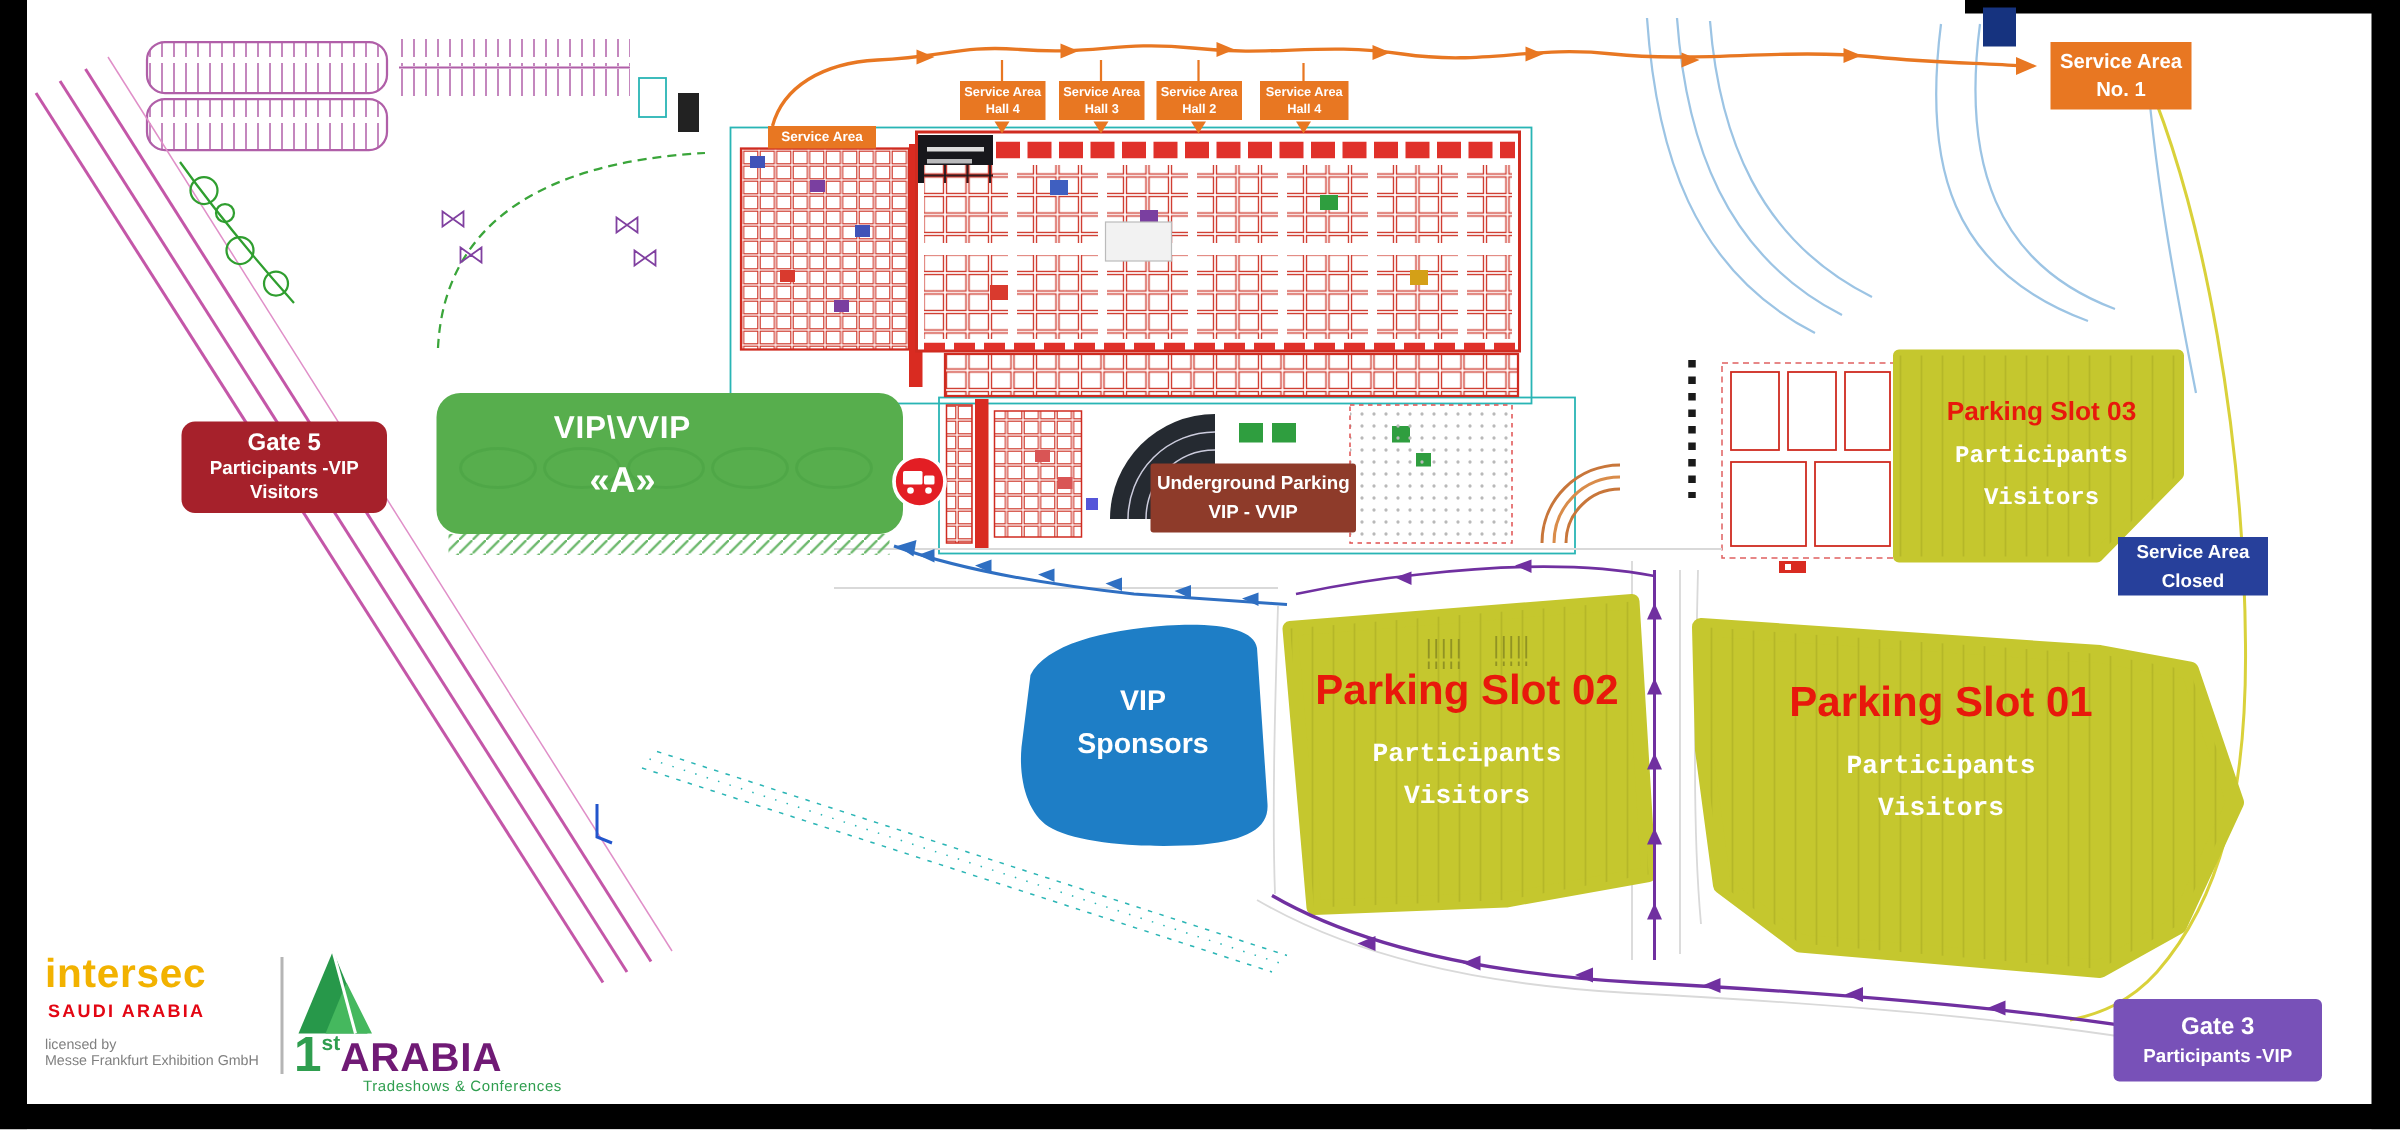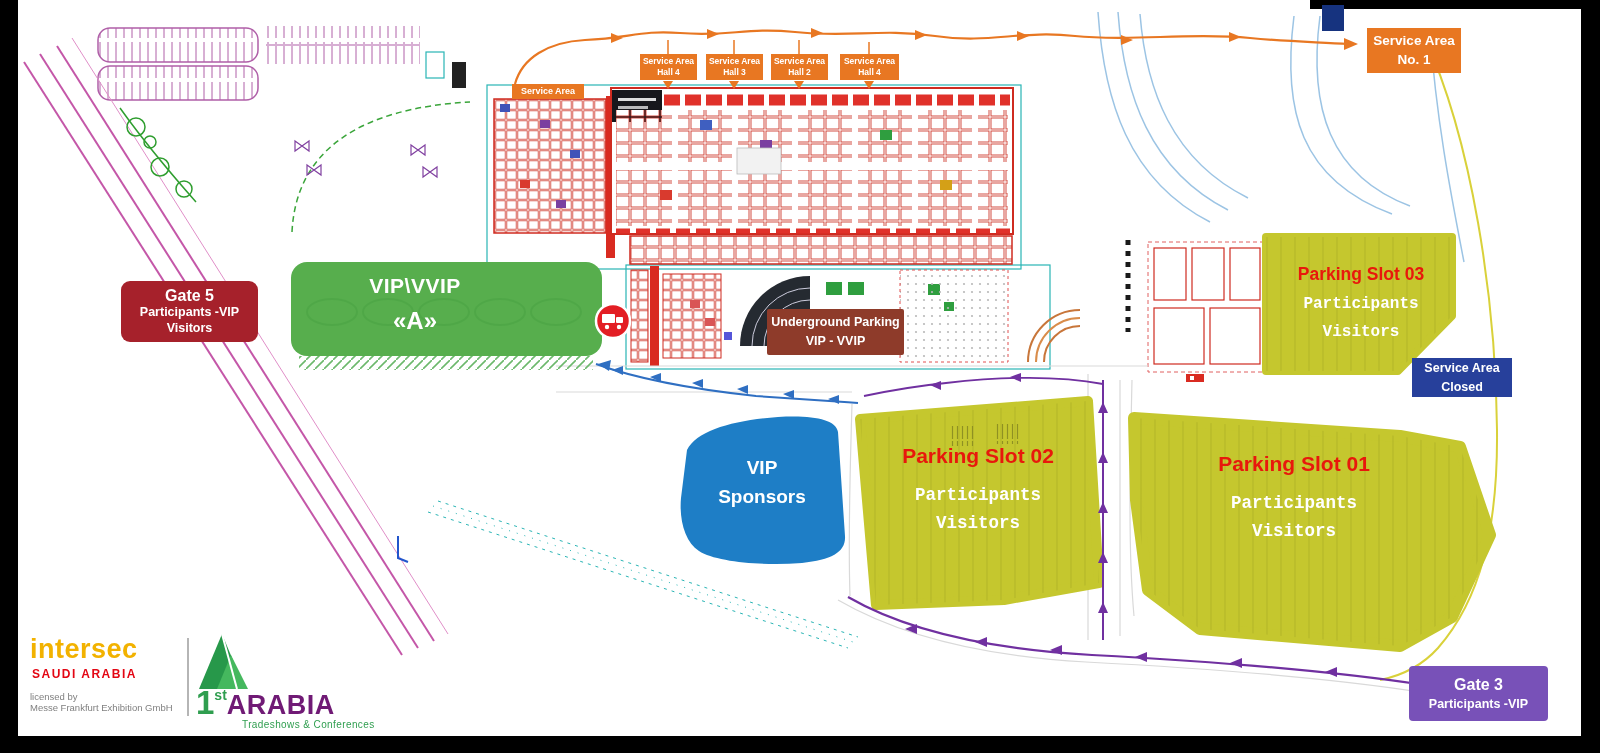--- a/index.html
+++ b/index.html
@@ -21,21 +21,21 @@
   .gate3 .t{font-size:16px;line-height:1.3;}
   .gate3 .s{font-size:12.5px;line-height:1.3;}
   .zone-text{color:#fff;font-weight:bold;text-align:center;}
   .vipvvip .l1{font-size:21px;letter-spacing:.5px;}
   .vipvvip .l2{font-size:24px;margin-top:9px;}
   .vipsponsors span{display:block;font-size:19px;line-height:1.55;}
   .slot .title{color:#E8180C;font-weight:bold;}
   .slot .w{color:#fff;font-weight:bold;font-family:Liberation Mono, monospace;}
   .slot3 .title{font-size:17.5px;}
   .slot3 .w{font-size:16px;margin-top:10px;}
-  .slot12 .title{font-size:21px;}
+  .slot12 .title{font-size:28px;}
   .slot12 .w{font-size:17.5px;}
   .slot12 .w.first{margin-top:17px;}
   .slot12 .w + .w{margin-top:8px;}
   .brand{color:#F2B200;font-weight:bold;font-size:27px;letter-spacing:.5px;}
   .brand-region{color:#E30613;font-weight:bold;font-size:12px;letter-spacing:1.5px;}
   .gray-small{color:#808080;font-size:9.5px;}
   .divider{background:#b5b5b5;width:1.5px;height:78px;}
   .partner{white-space:nowrap;}
   .partner .one{color:#2f9e4f;font-weight:bold;font-size:33px;}
   .partner .st{color:#2f9e4f;font-weight:bold;font-size:14px;vertical-align:14px;}

